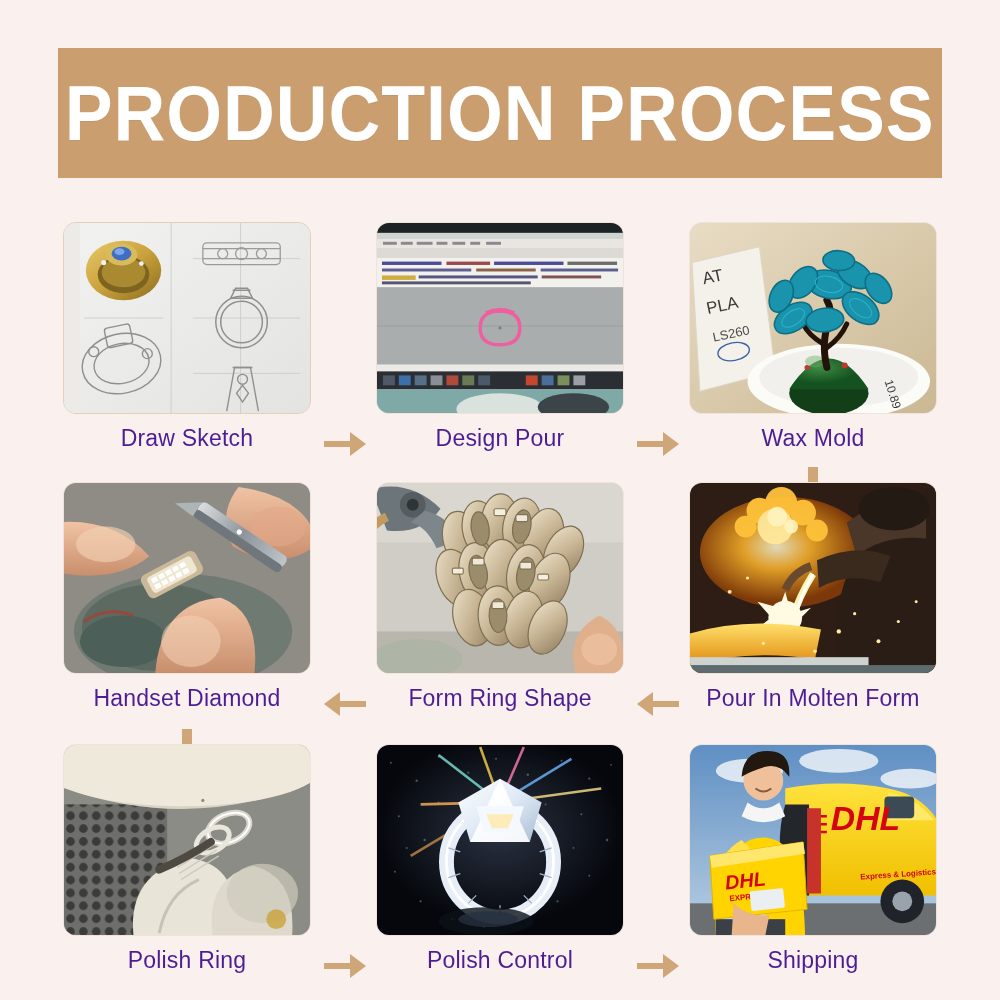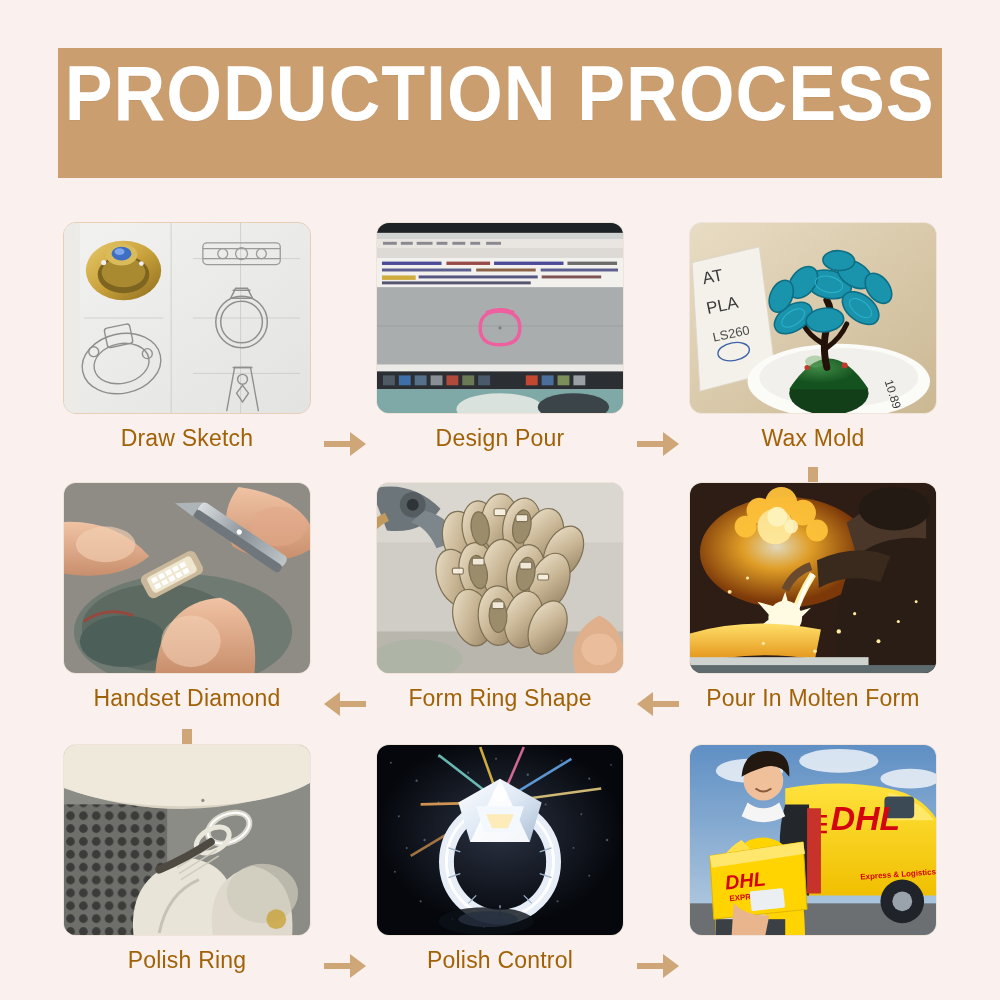--- a/index.html
+++ b/index.html
@@ -9,21 +9,21 @@
     font-family:"Liberation Sans",sans-serif;
     overflow:hidden;
     position:relative;
   }
   .page{position:relative;width:1000px;height:1000px;}
 
   
   .banner{
     position:absolute;left:58px;top:48px;width:884px;height:130px;
     background:#cb9e70;
-    display:flex;justify-content:center;
+    display:flex;align-items:center;justify-content:center;
   }
   .banner-title{
     color:#ffffff;
     font-size:78px;
     font-weight:bold;
     letter-spacing:1px;
     font-family:"Liberation Sans",sans-serif;
     transform:scaleX(0.92);
     white-space:nowrap;
     text-shadow:0 1px 0 rgba(0,0,0,0.04);
@@ -56,21 +56,21 @@
     border:1px solid #efe3da;
     box-sizing:border-box;
     background:#ddd;
   }
   .thumb.framed{border:1px solid #e6cfb6;}
   .thumb svg{display:block;width:100%;height:100%;}
 
   .caption{
     margin-top:11px;
     font-size:23px;
-    color:#a16207;
+    color:#4c1d95;
     font-family:"Liberation Sans",sans-serif;
     letter-spacing:0.2px;
     white-space:nowrap;
   }
 
   
   .arrow-h{
     position:absolute;
     width:46px;height:34px;
     top:205px;
@@ -722,17 +722,18 @@
               <polygon points="20,112 114,98 118,166 24,176" fill="#ffd400" stroke="#e0b400"></polygon>
               <polygon points="20,112 114,98 116,110 22,124" fill="#ffe76e"></polygon>
               <text x="36" y="146" font-family="Liberation Sans, sans-serif" font-size="20" font-weight="bold" font-style="italic" fill="#d40511" transform="rotate(-6 36 146)">DHL</text>
               <text x="40" y="158" font-family="Liberation Sans, sans-serif" font-size="8" font-weight="bold" fill="#d40511" transform="rotate(-6 40 158)">EXPRESS</text>
               <rect x="60" y="148" width="34" height="20" rx="2" fill="#eceff1" transform="rotate(-6 60 148)"></rect>
             </g>
 
             <path d="M44 160 q14 14 36 12 l-4 20 h-34 z" fill="#e8b58c"></path>
           </svg>
         </div>
+        <div class="caption">Shipping</div>
       </div>
     </div>
 
   </div>
 </div>
 
 </body></html>

